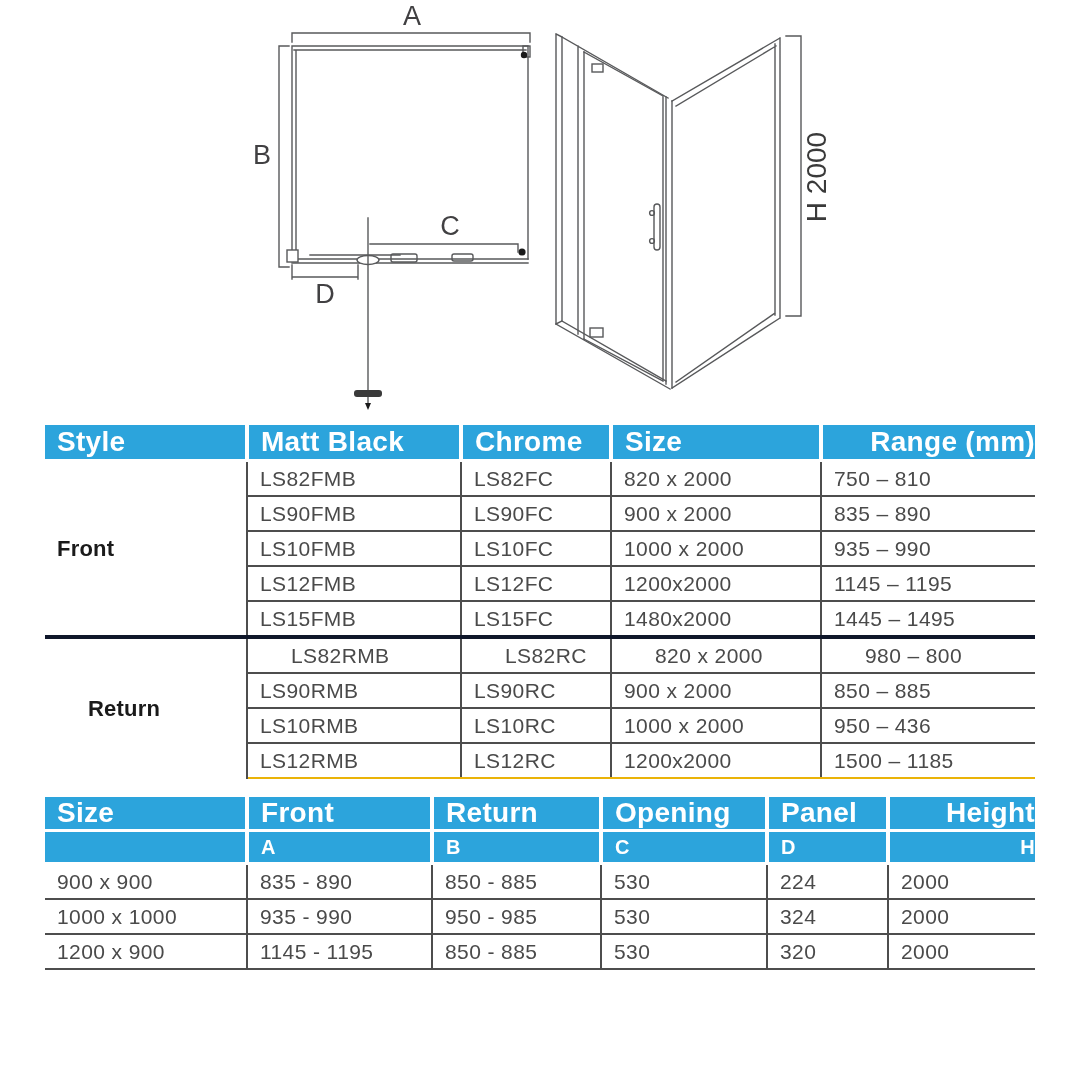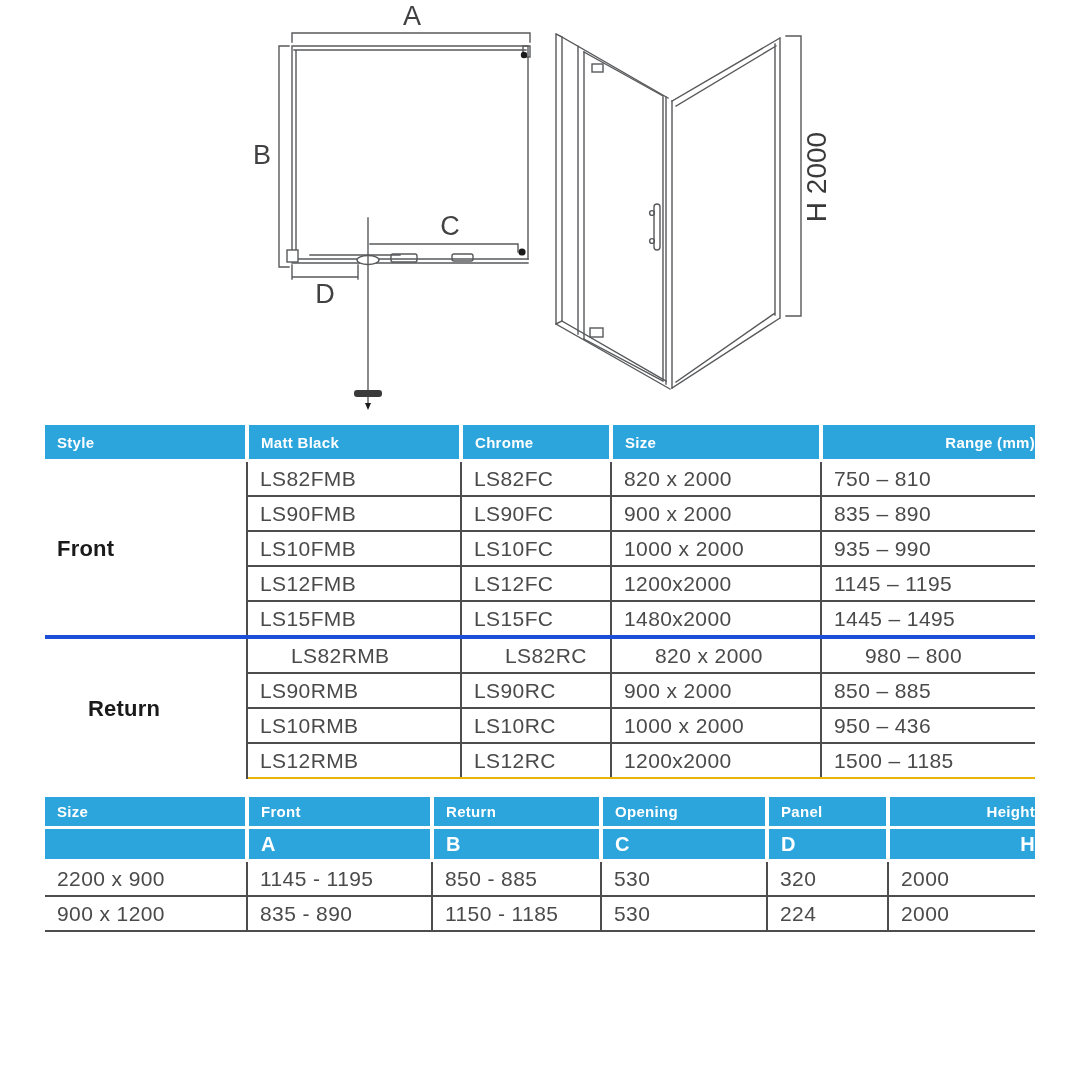--- a/index.html
+++ b/index.html
@@ -9,40 +9,40 @@
   }
   .diagram-wrap{position:absolute;top:0;left:0;width:1080px;height:420px;}
   svg text{font-family:"Liberation Sans", sans-serif;}
 
   table{border-collapse:collapse;table-layout:fixed;width:990px;}
   #spec-table{position:absolute;top:425px;left:45px;}
   #dim-table{position:absolute;top:797px;left:45px;}
 
   th{
     background:#2CA4DC;color:#ffffff;text-align:left;font-weight:bold;
-    font-size:15px;padding:0 0 0 12px;letter-spacing:0.3px;
+    font-size:28px;padding:0 0 0 12px;letter-spacing:0.3px;
     border-right:4px solid #ffffff;border-bottom:3px solid #ffffff;
   }
   th.last-col{border-right:none;text-align:right;}
   #spec-table th{height:34px;}
   #dim-table tr.hrow1 th{height:29px;}
   #dim-table tr.hrow2 th{height:30px;font-size:20px;}
 
   td{
     border:2px solid #4d4d4d;color:#4a4a4a;font-size:21px;letter-spacing:0.4px;
     padding:0 0 0 12px;height:33px;vertical-align:middle;background:#fff;
   }
   td.c0{border-left:none;}
   #spec-table td.c4{border-right:none;}
   #dim-table td.c5{border-right:none;}
   td.style-cell{
     font-weight:bold;color:#1a1a1a;font-size:22px;letter-spacing:0.2px;
     border-left:none;border-top:none;border-bottom:none;
   }
-  #spec-table tr.section-start td{border-top:4px solid #1d4ed8;padding-left:43px;}
+  #spec-table tr.section-start td{border-top:4px solid #0f172a;padding-left:43px;}
   #spec-table tr.table-end td{border-bottom:2px solid #eab308;}
   #dim-table tr.table-end td{border-bottom:3px solid #2b2b2b;}
 </style>
 </head>
 <body>
 
 <div class="sheet">
 
   <div class="diagram-wrap">
     <svg width="1080" height="420" viewBox="0 0 1080 420">
@@ -206,31 +206,39 @@
         <th></th>
         <th>A</th>
         <th>B</th>
         <th>C</th>
         <th>D</th>
         <th class="last-col">H</th>
       </tr>
     </thead>
     <tbody id="dim-body">
         <tr>
-          <td class="c0">2200 x 900</td>
+          <td class="c0">900 x 900</td>
+          <td class="c1">835 - 890</td>
+          <td class="c2">850 - 885</td>
+          <td class="c3">530</td>
+          <td class="c4">224</td>
+          <td class="c5">2000</td>
+        </tr>
+        <tr>
+          <td class="c0">1000 x 1000</td>
+          <td class="c1">935 - 990</td>
+          <td class="c2">950 - 985</td>
+          <td class="c3">530</td>
+          <td class="c4">324</td>
+          <td class="c5">2000</td>
+        </tr>
+        <tr>
+          <td class="c0">1200 x 900</td>
           <td class="c1">1145 - 1195</td>
           <td class="c2">850 - 885</td>
           <td class="c3">530</td>
           <td class="c4">320</td>
           <td class="c5">2000</td>
         </tr>
-        <tr>
-          <td class="c0">900 x 1200</td>
-          <td class="c1">835 - 890</td>
-          <td class="c2">1150 - 1185</td>
-          <td class="c3">530</td>
-          <td class="c4">224</td>
-          <td class="c5">2000</td>
-        </tr>
       </tbody>
   </table>
 
 </div>
 
 </body></html>

